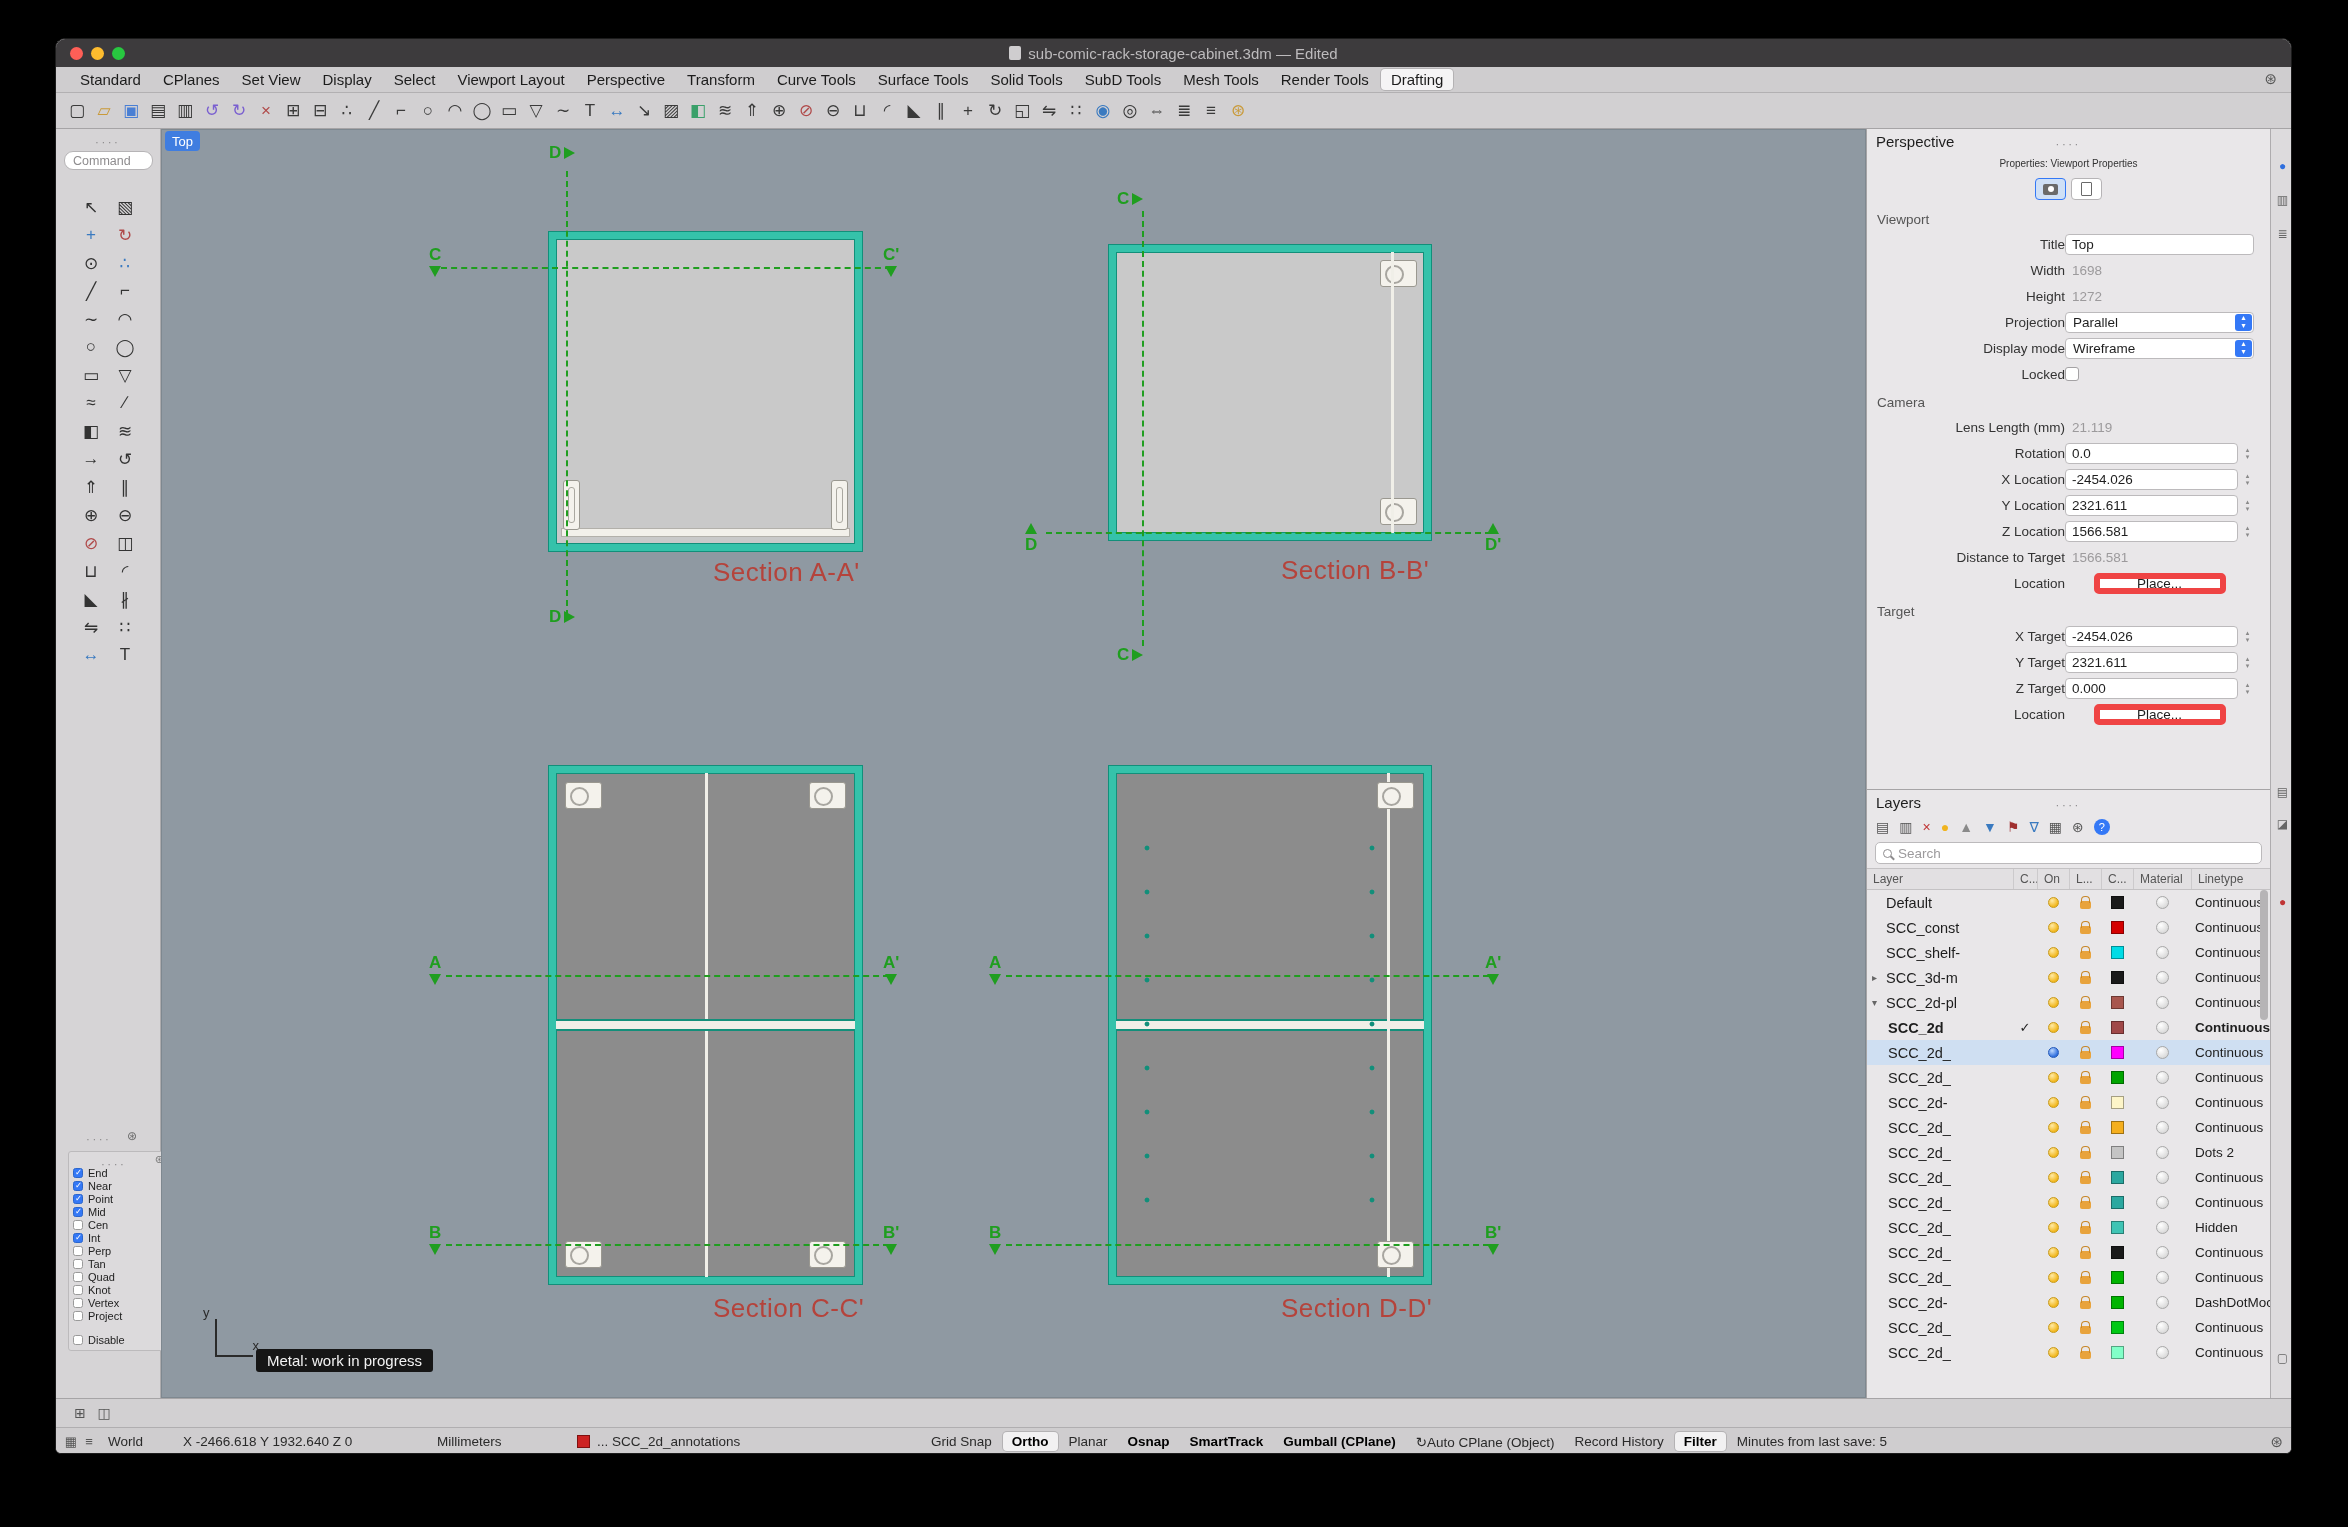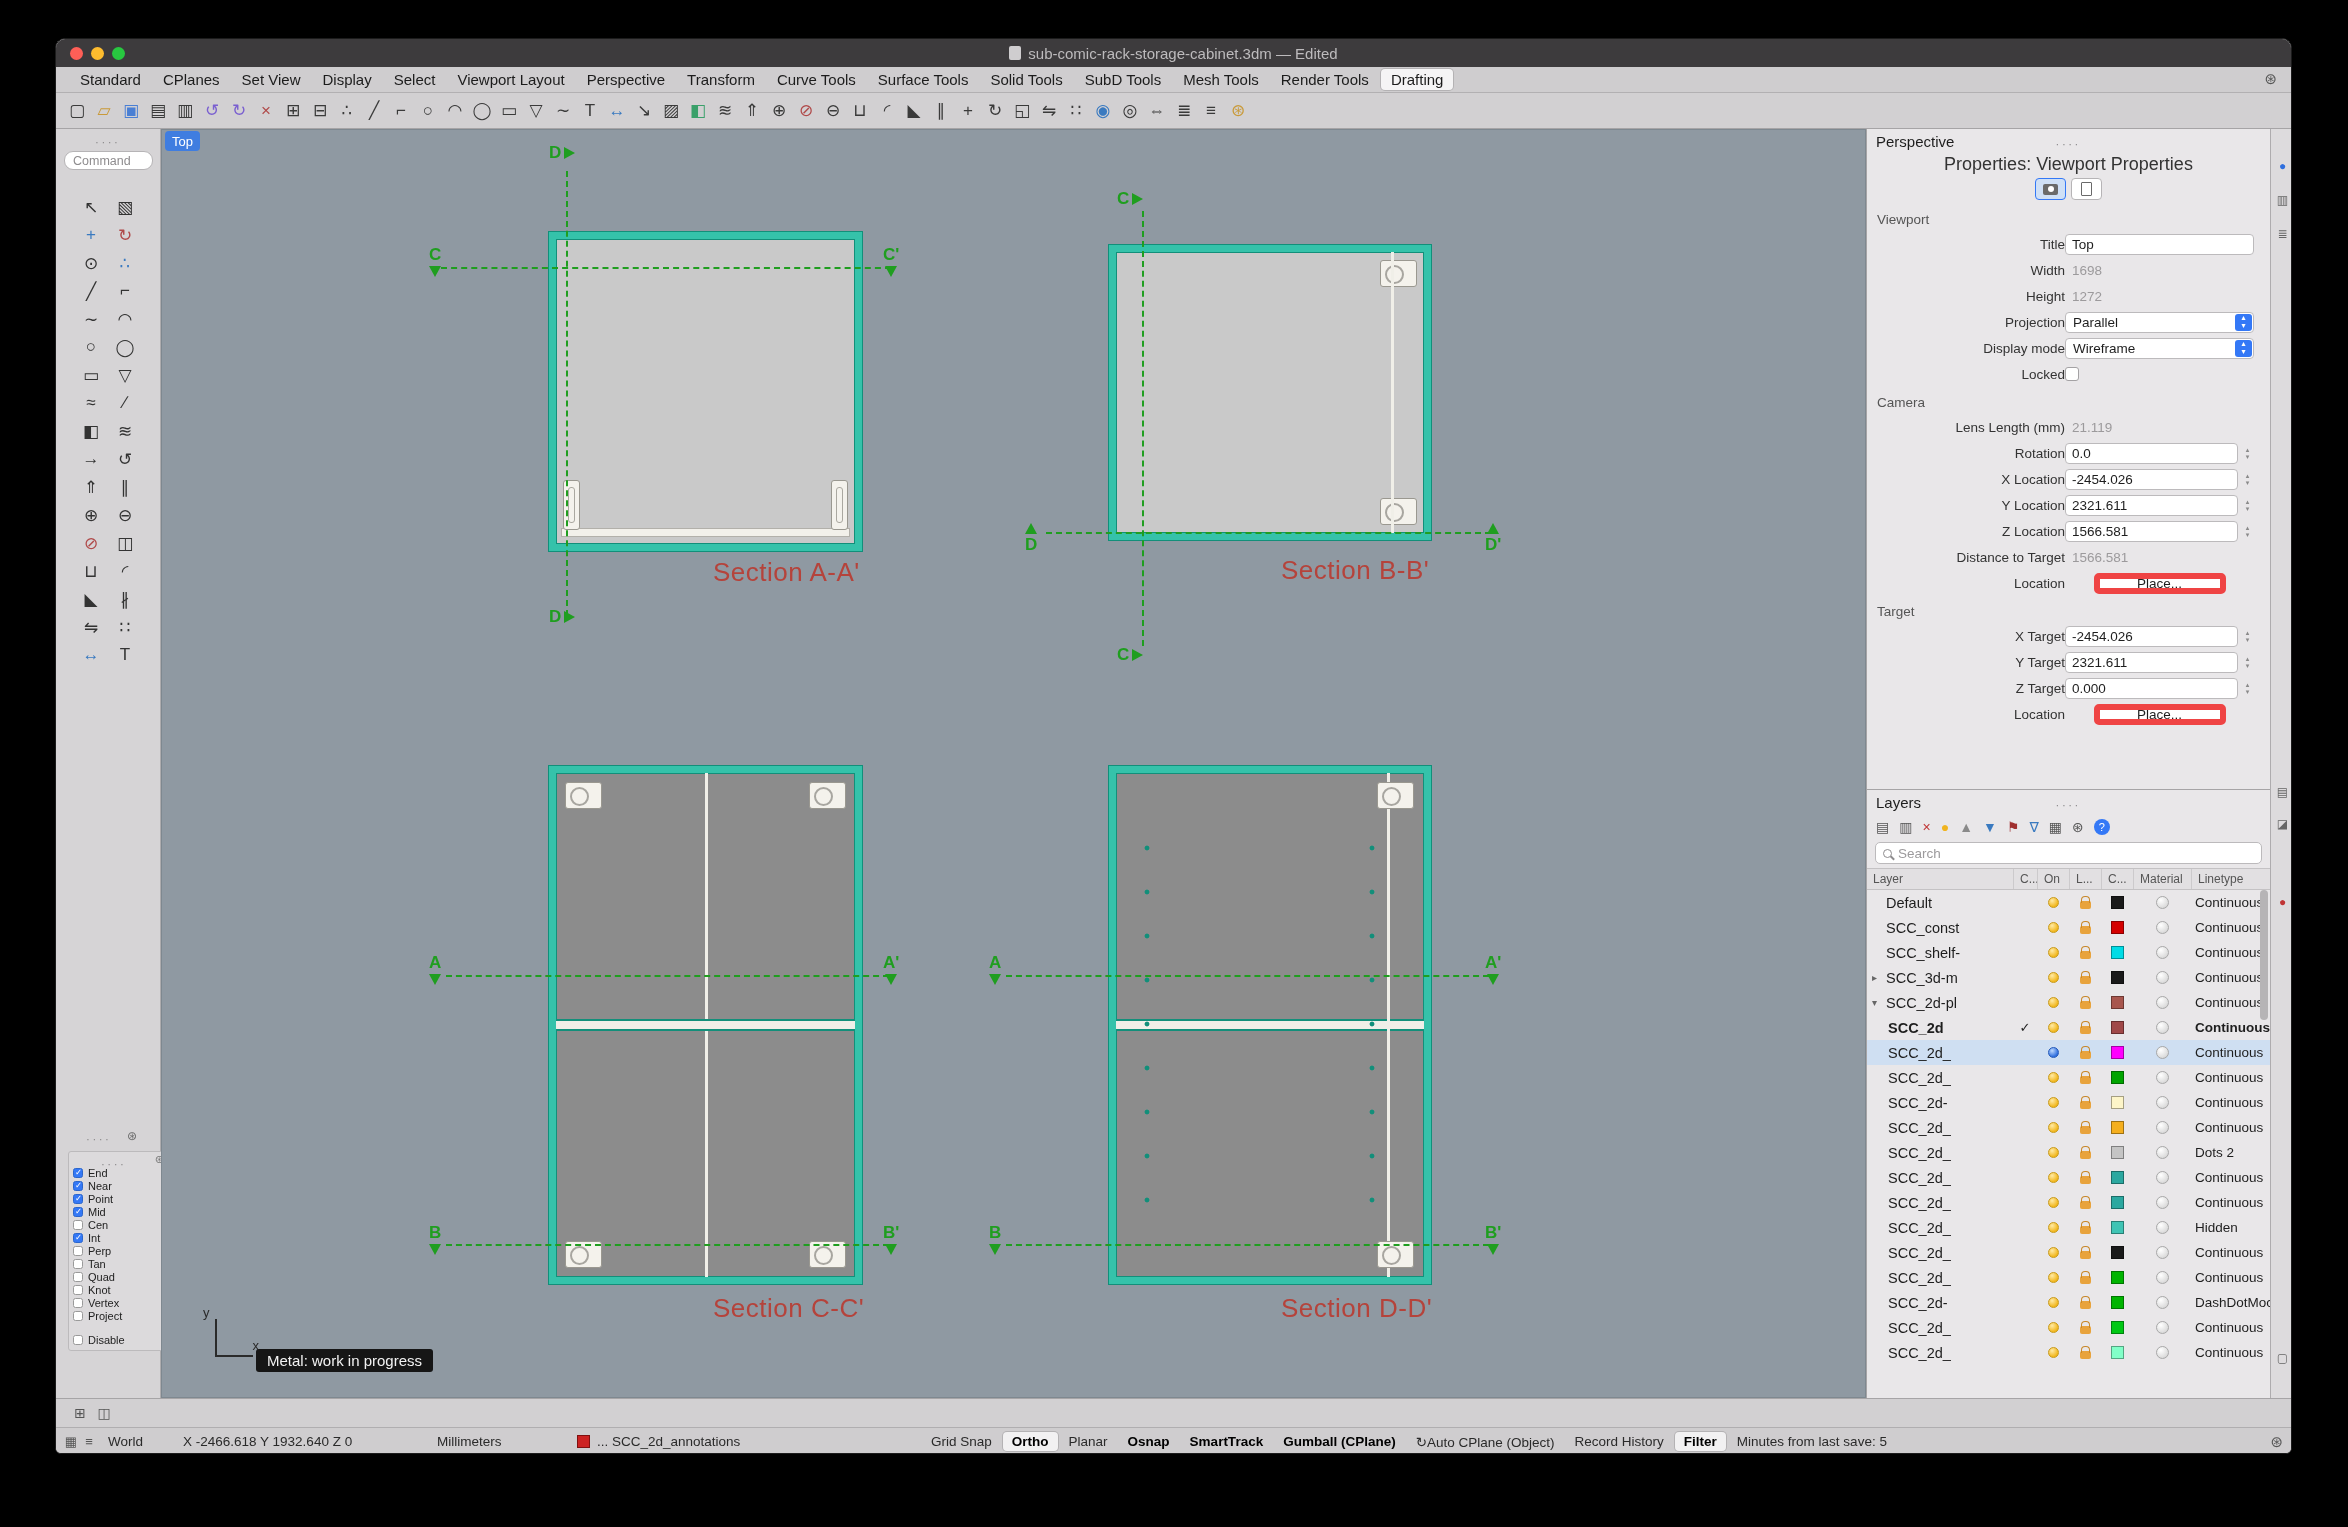--- a/index.html
+++ b/index.html
@@ -74,21 +74,21 @@
 .axis .ax{position:absolute;left:14px;bottom:6px;width:38px;height:2px;background:#2a2a2a;}
 .axis .ly{position:absolute;left:2px;top:-2px;font-size:13px;color:#2a2a2a;}
 .axis .lx{position:absolute;right:-6px;bottom:10px;font-size:13px;color:#2a2a2a;}
 .vp-tooltip{position:absolute;left:95px;top:1220px;background:#161616;color:#f2f2f2;font-size:15px;padding:3px 11px;border-radius:3px;z-index:8;white-space:nowrap;}
 
 .panels{position:absolute;left:1810px;top:0;width:404px;height:100%;background:#e9e7e9;border-left:1px solid #a6a4a6;}
 .panel-header{height:24px;display:flex;align-items:center;padding:0 9px;position:relative;}
 .panel-title{font-size:15px;color:#1e1e1e;}
 .panel-grip{position:absolute;left:50%;transform:translateX(-50%);top:5px;}
 .props{position:absolute;top:0;left:0;right:0;height:660px;overflow:hidden;}
-.props-selector{text-align:center;font-size:18px;color:#333;height:22px;line-height:22px;}
+.props-selector{text-align:center;font-size:10px;color:#333;height:22px;line-height:22px;}
 .pv-btns{display:flex;justify-content:center;gap:5px;margin:3px 0 4px;}
 .pv-btn{width:31px;height:22px;border:1px solid #b6b4b6;border-radius:4px;background:#fff;display:flex;align-items:center;justify-content:center;}
 .pv-btn.sel{background:#cfe0f6;border-color:#3478f6;}
 .cam{width:15px;height:11px;background:#6a6a6a;border-radius:2px;position:relative;display:block;}
 .cam::after{content:"";position:absolute;left:4.5px;top:2.5px;width:6px;height:6px;border-radius:50%;background:#fff;}
 .pg{width:11px;height:14px;border:1.5px solid #6a6a6a;border-radius:1px;display:block;}
 .prop-section{font-size:13.5px;color:#555;padding:8px 0 4px 10px;}
 .prop-row{display:flex;align-items:center;height:26px;padding-right:16px;}
 .prop-label{width:198px;text-align:right;font-size:13.5px;color:#333;white-space:nowrap;}
 .prop-field{flex:1;display:flex;align-items:center;}

